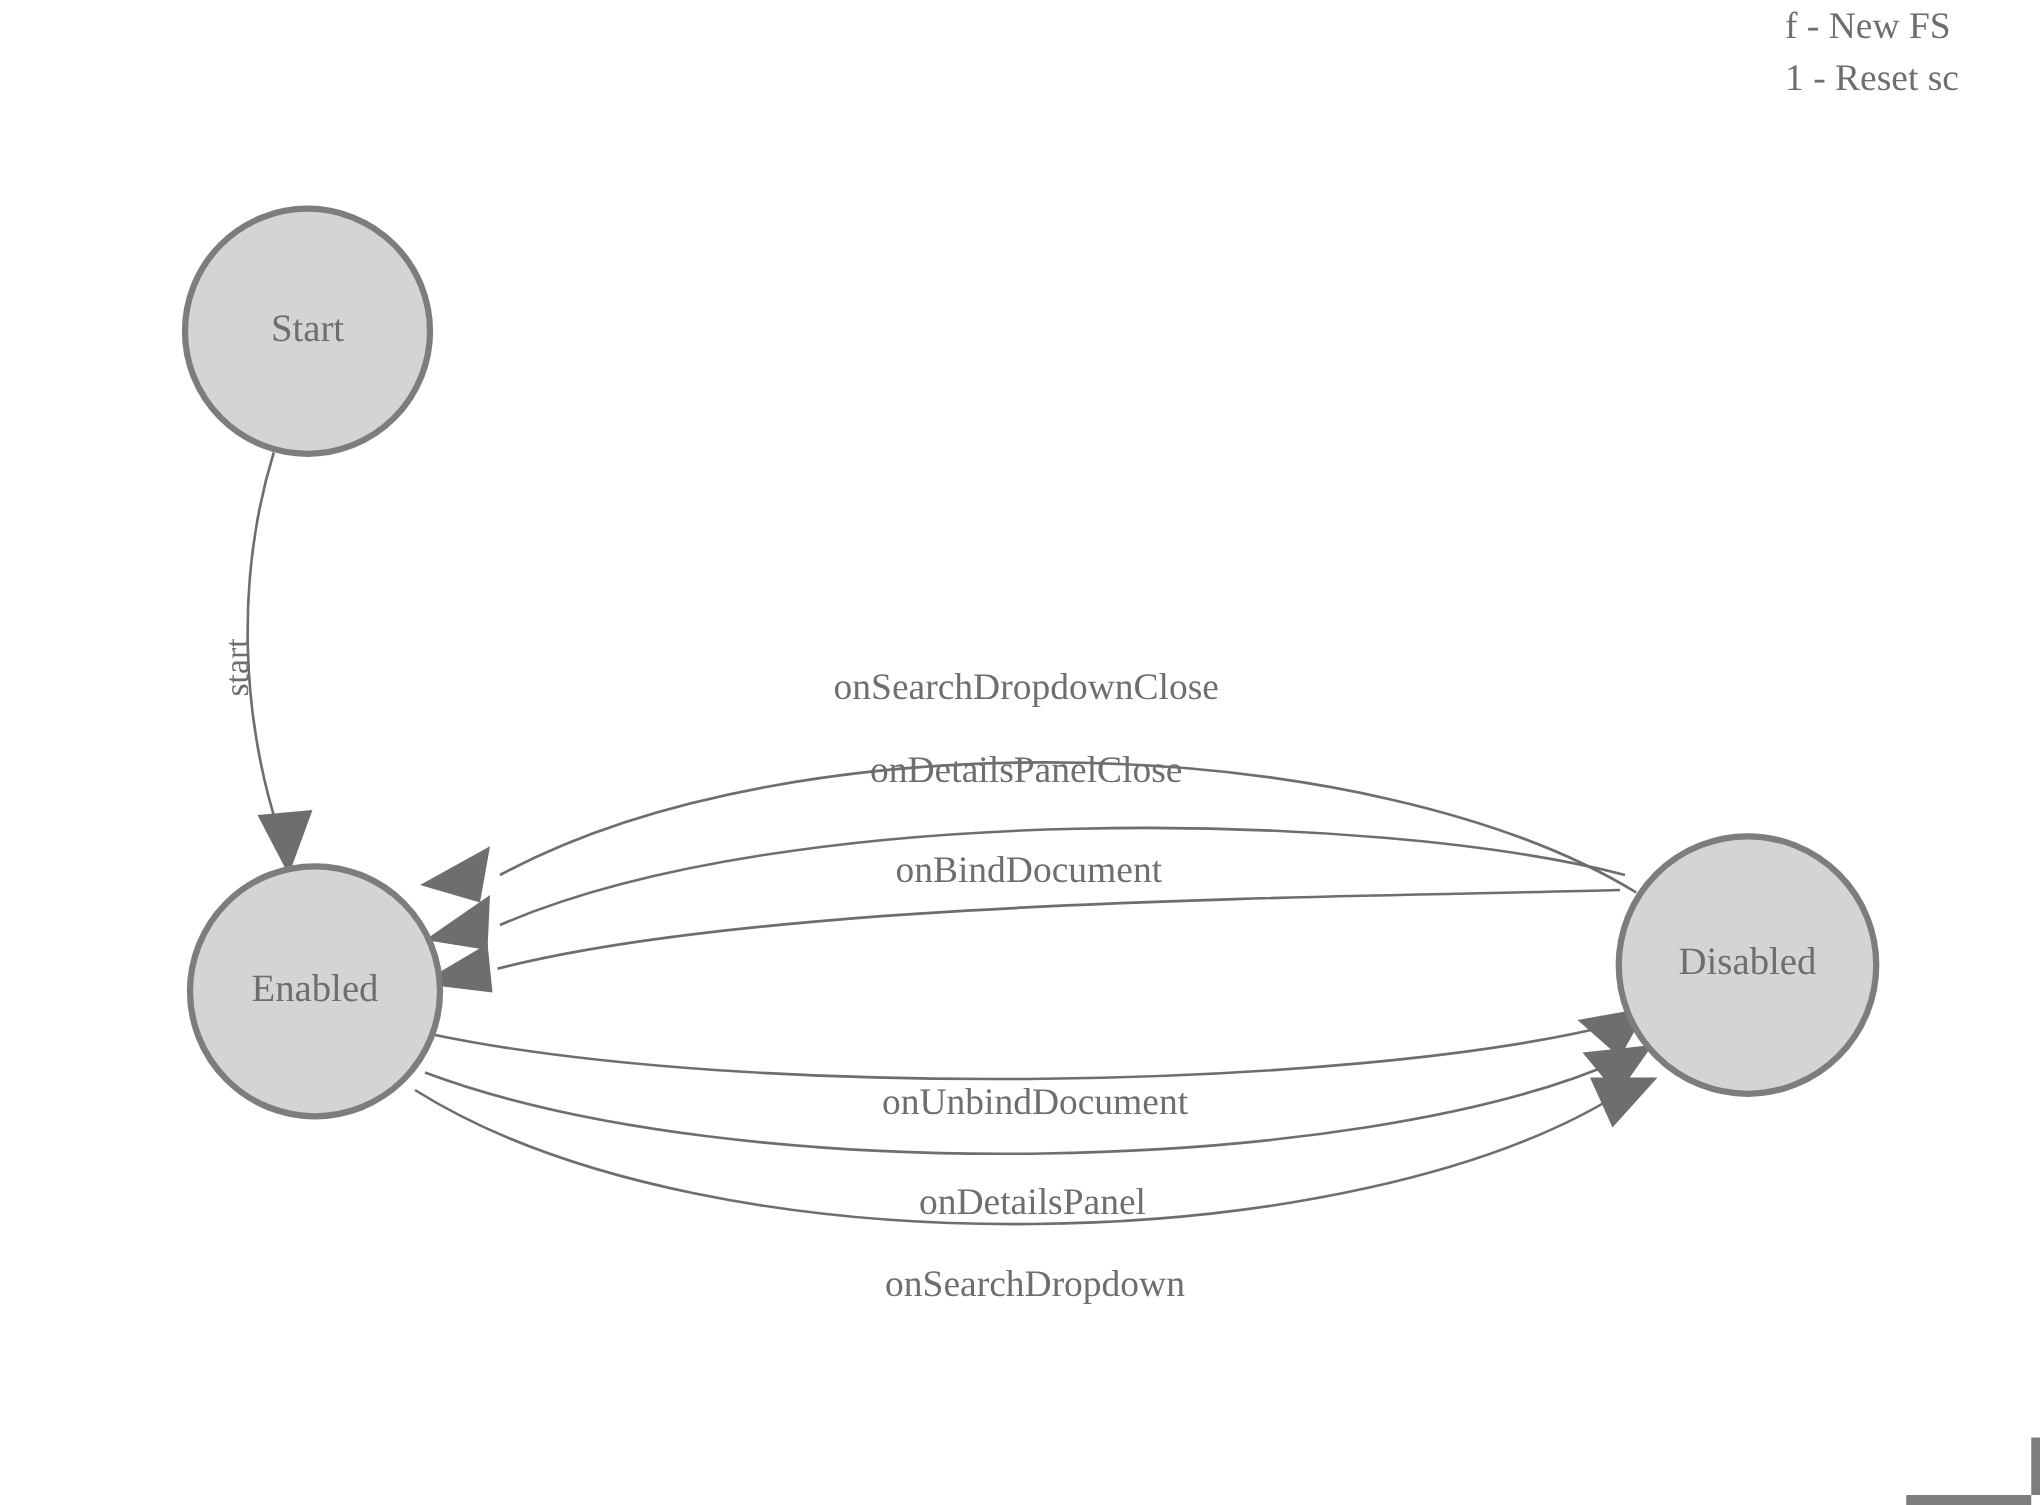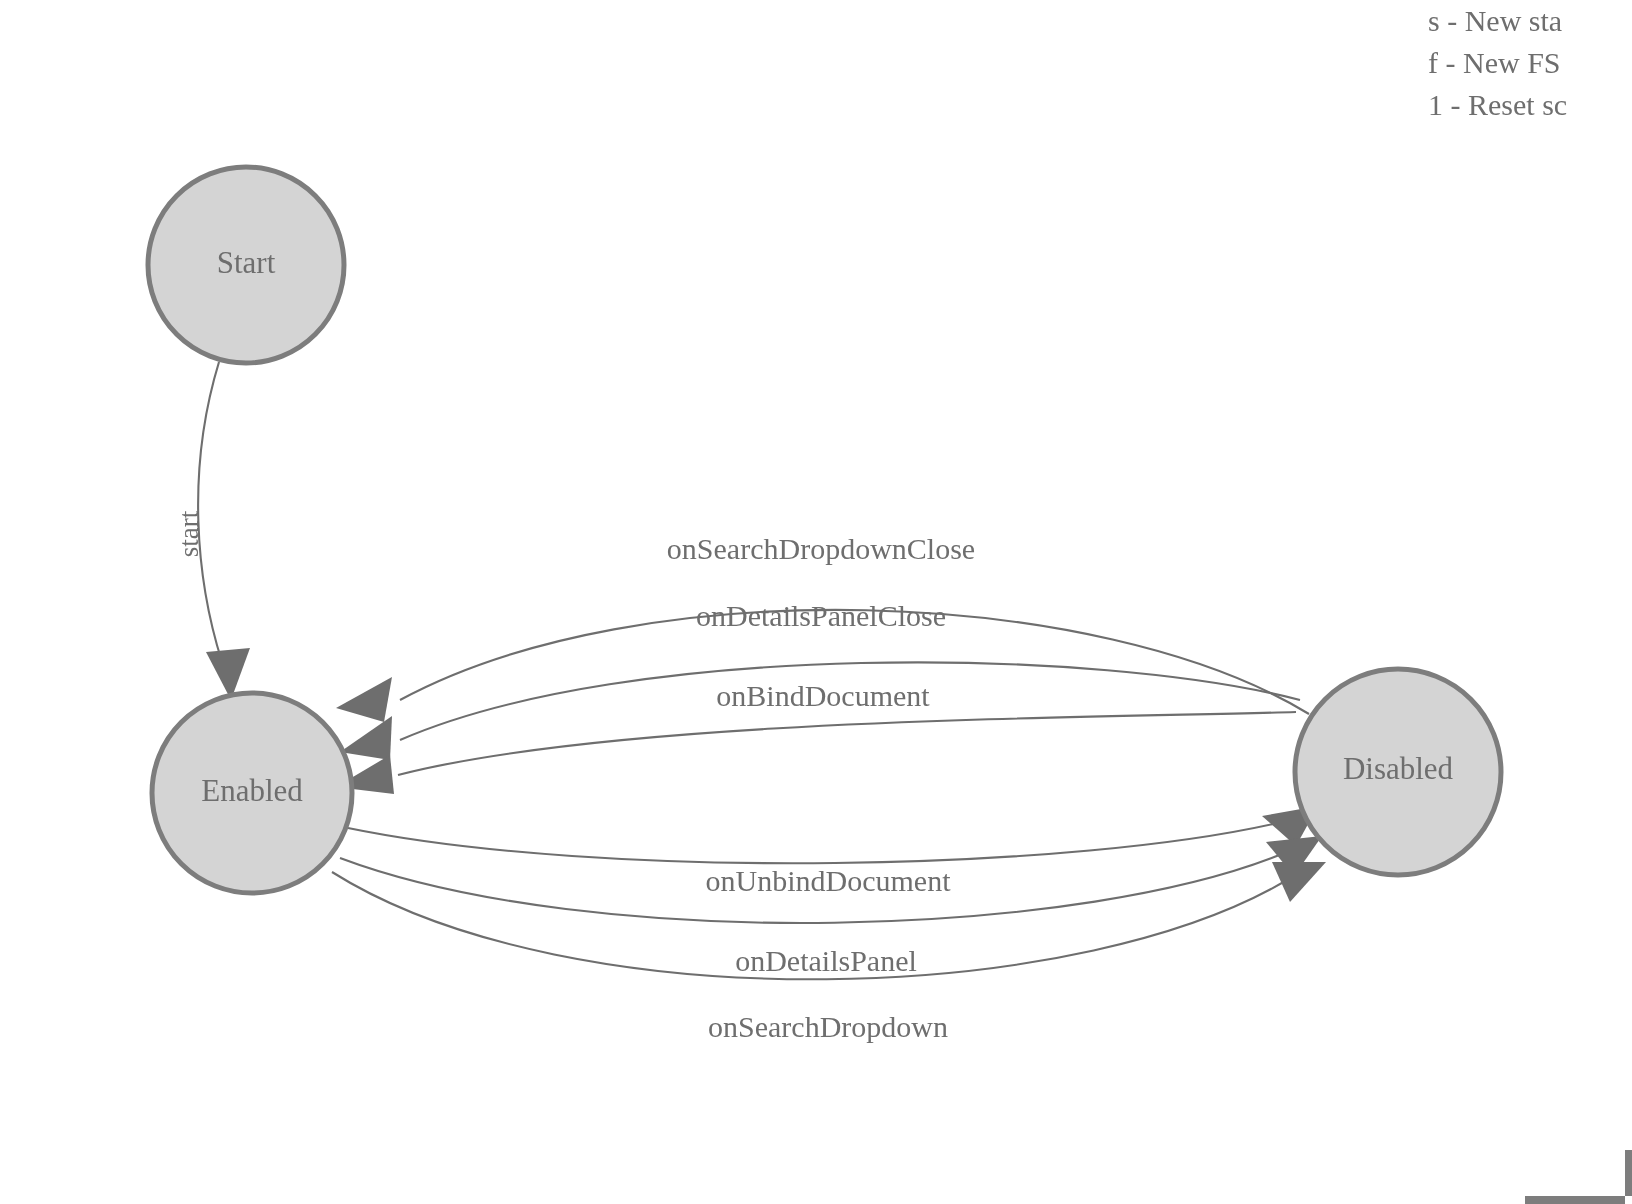--- a/index.html
+++ b/index.html
@@ -155,21 +155,20 @@
     </g>
 
     <g>
       <circle class="node-circle" cx="1398" cy="772" r="103"></circle>
       <text class="node-label" x="1398" y="772">Disabled</text>
     </g>
 
   </svg>
 
   <div id="help-overlay">
-    <div class="help-line">s - New sta</div>
     <div class="help-line">f - New FS</div>
     <div class="help-line">1 - Reset sc</div>
   </div>
 
   <div id="scrollbar-vertical"></div>
   <div id="scrollbar-horizontal"></div>
 
 </div>
 
 </body></html>

